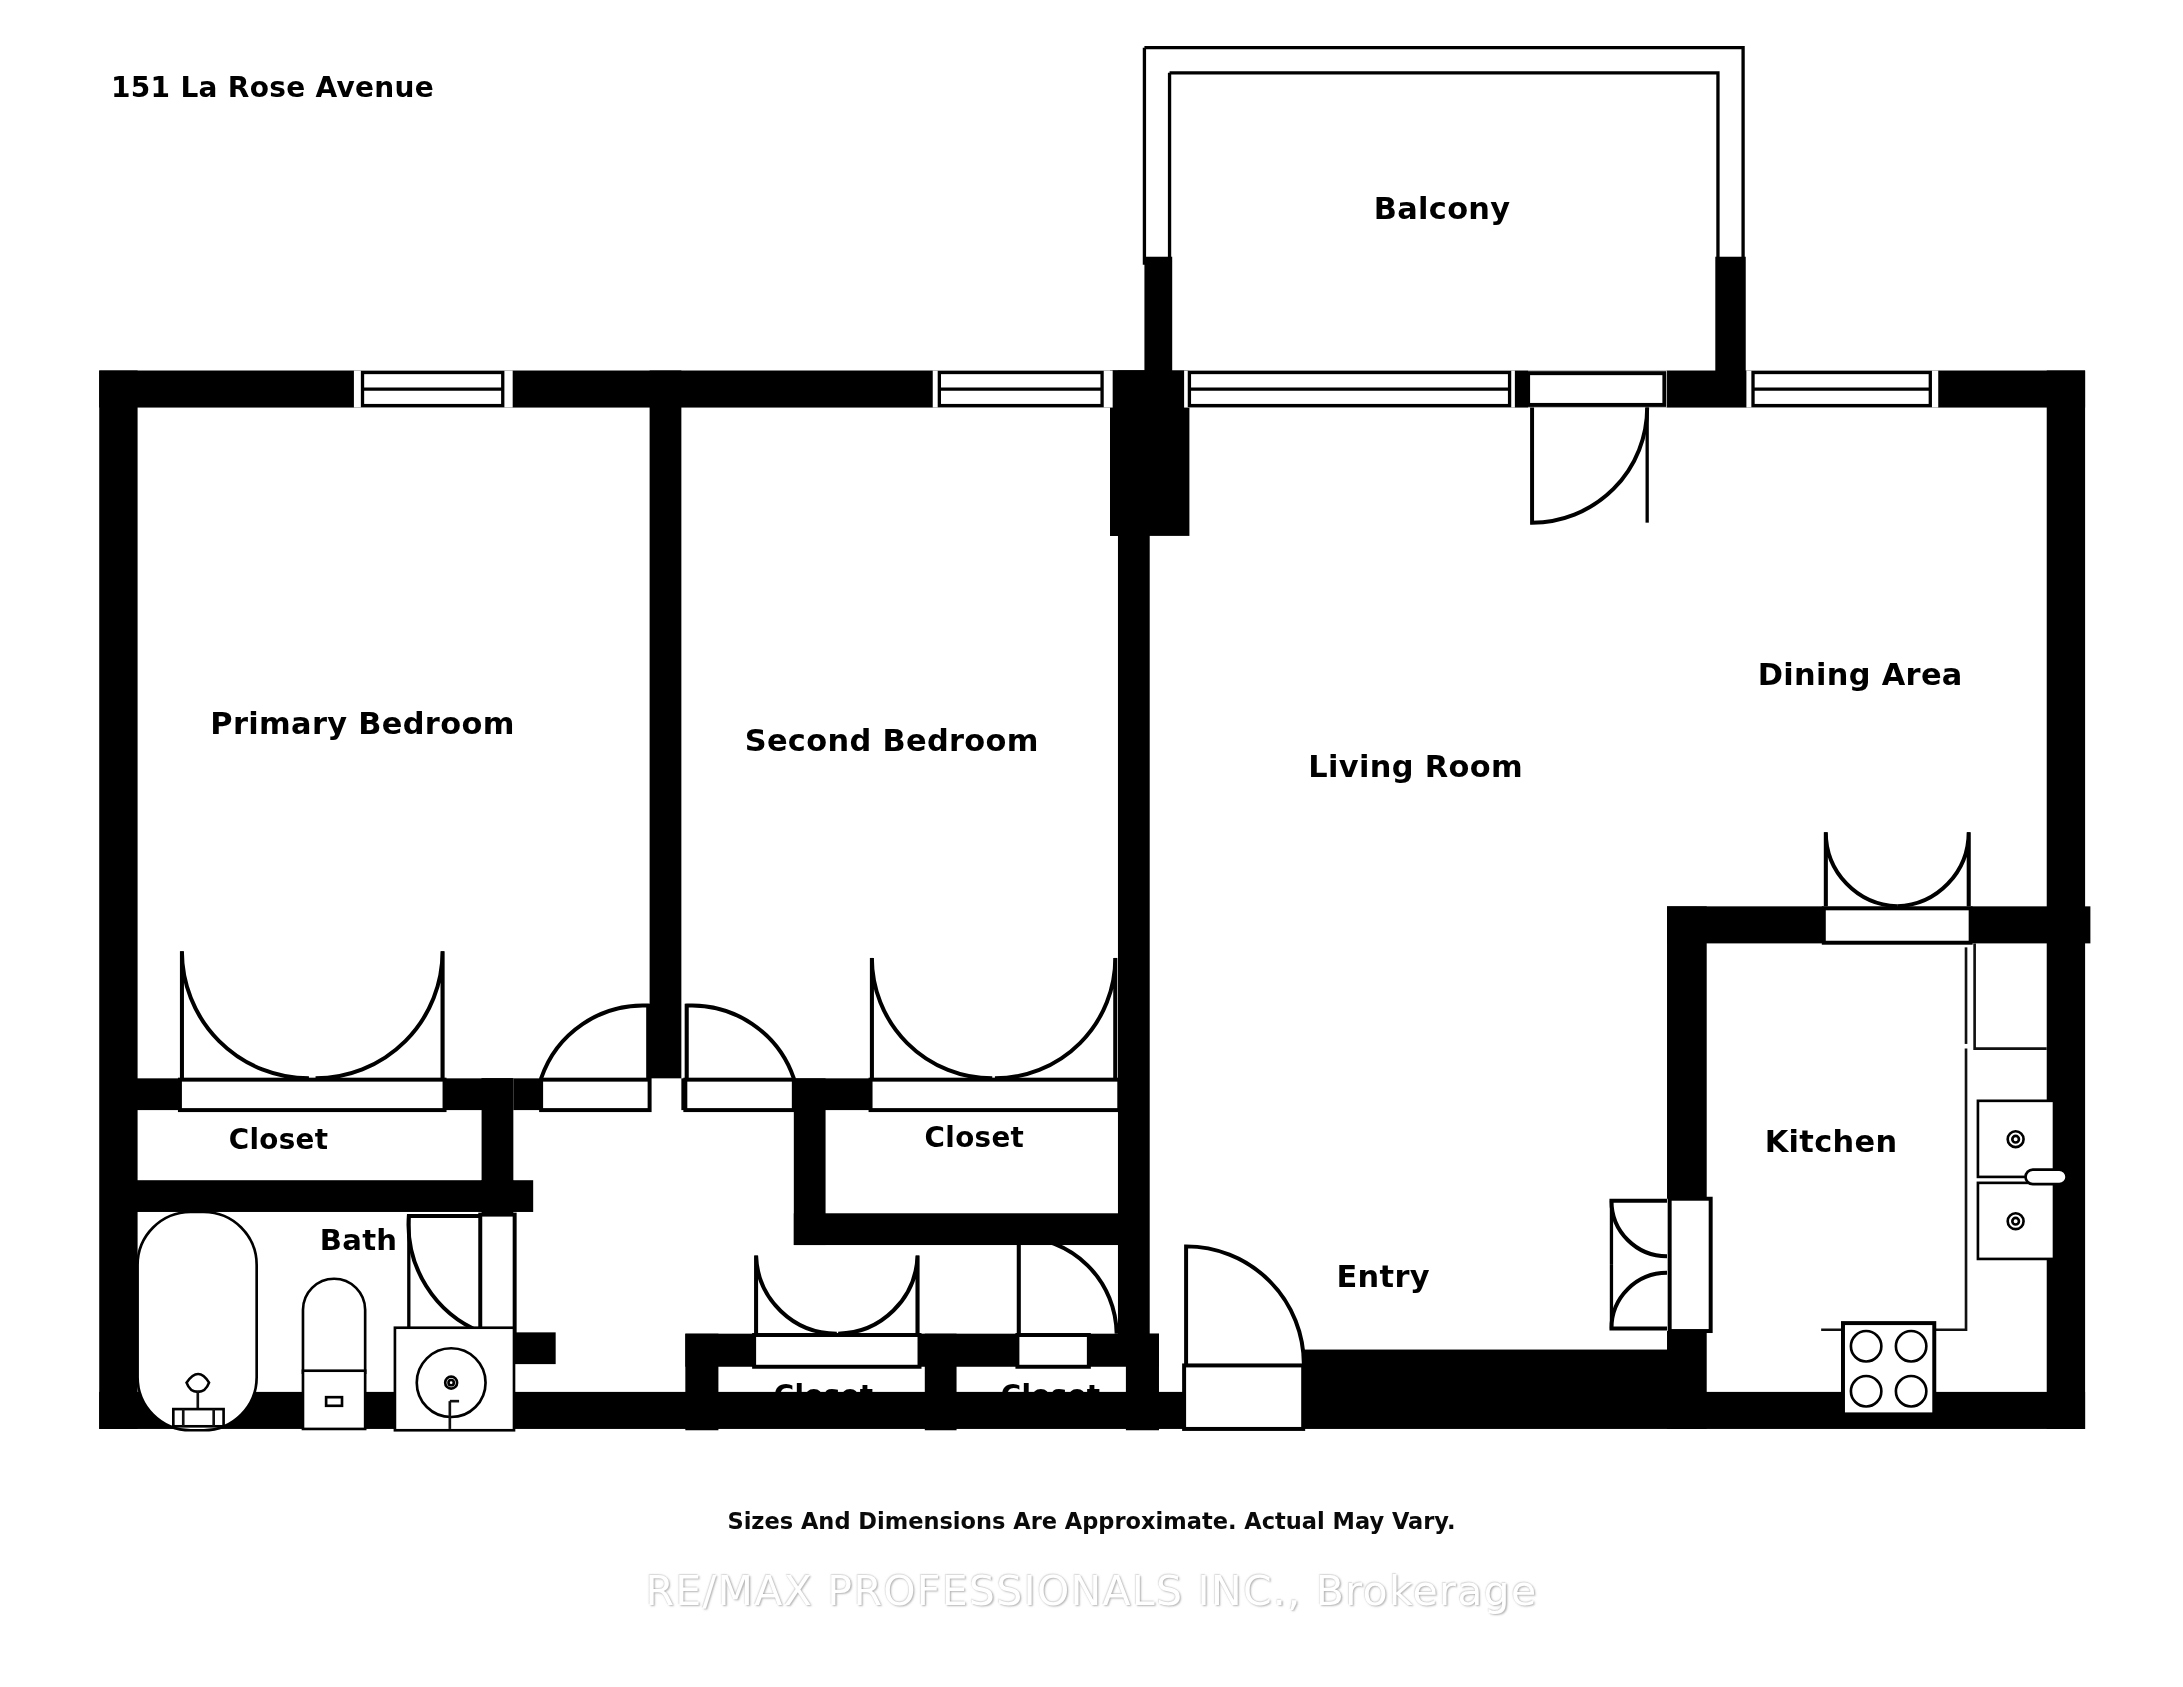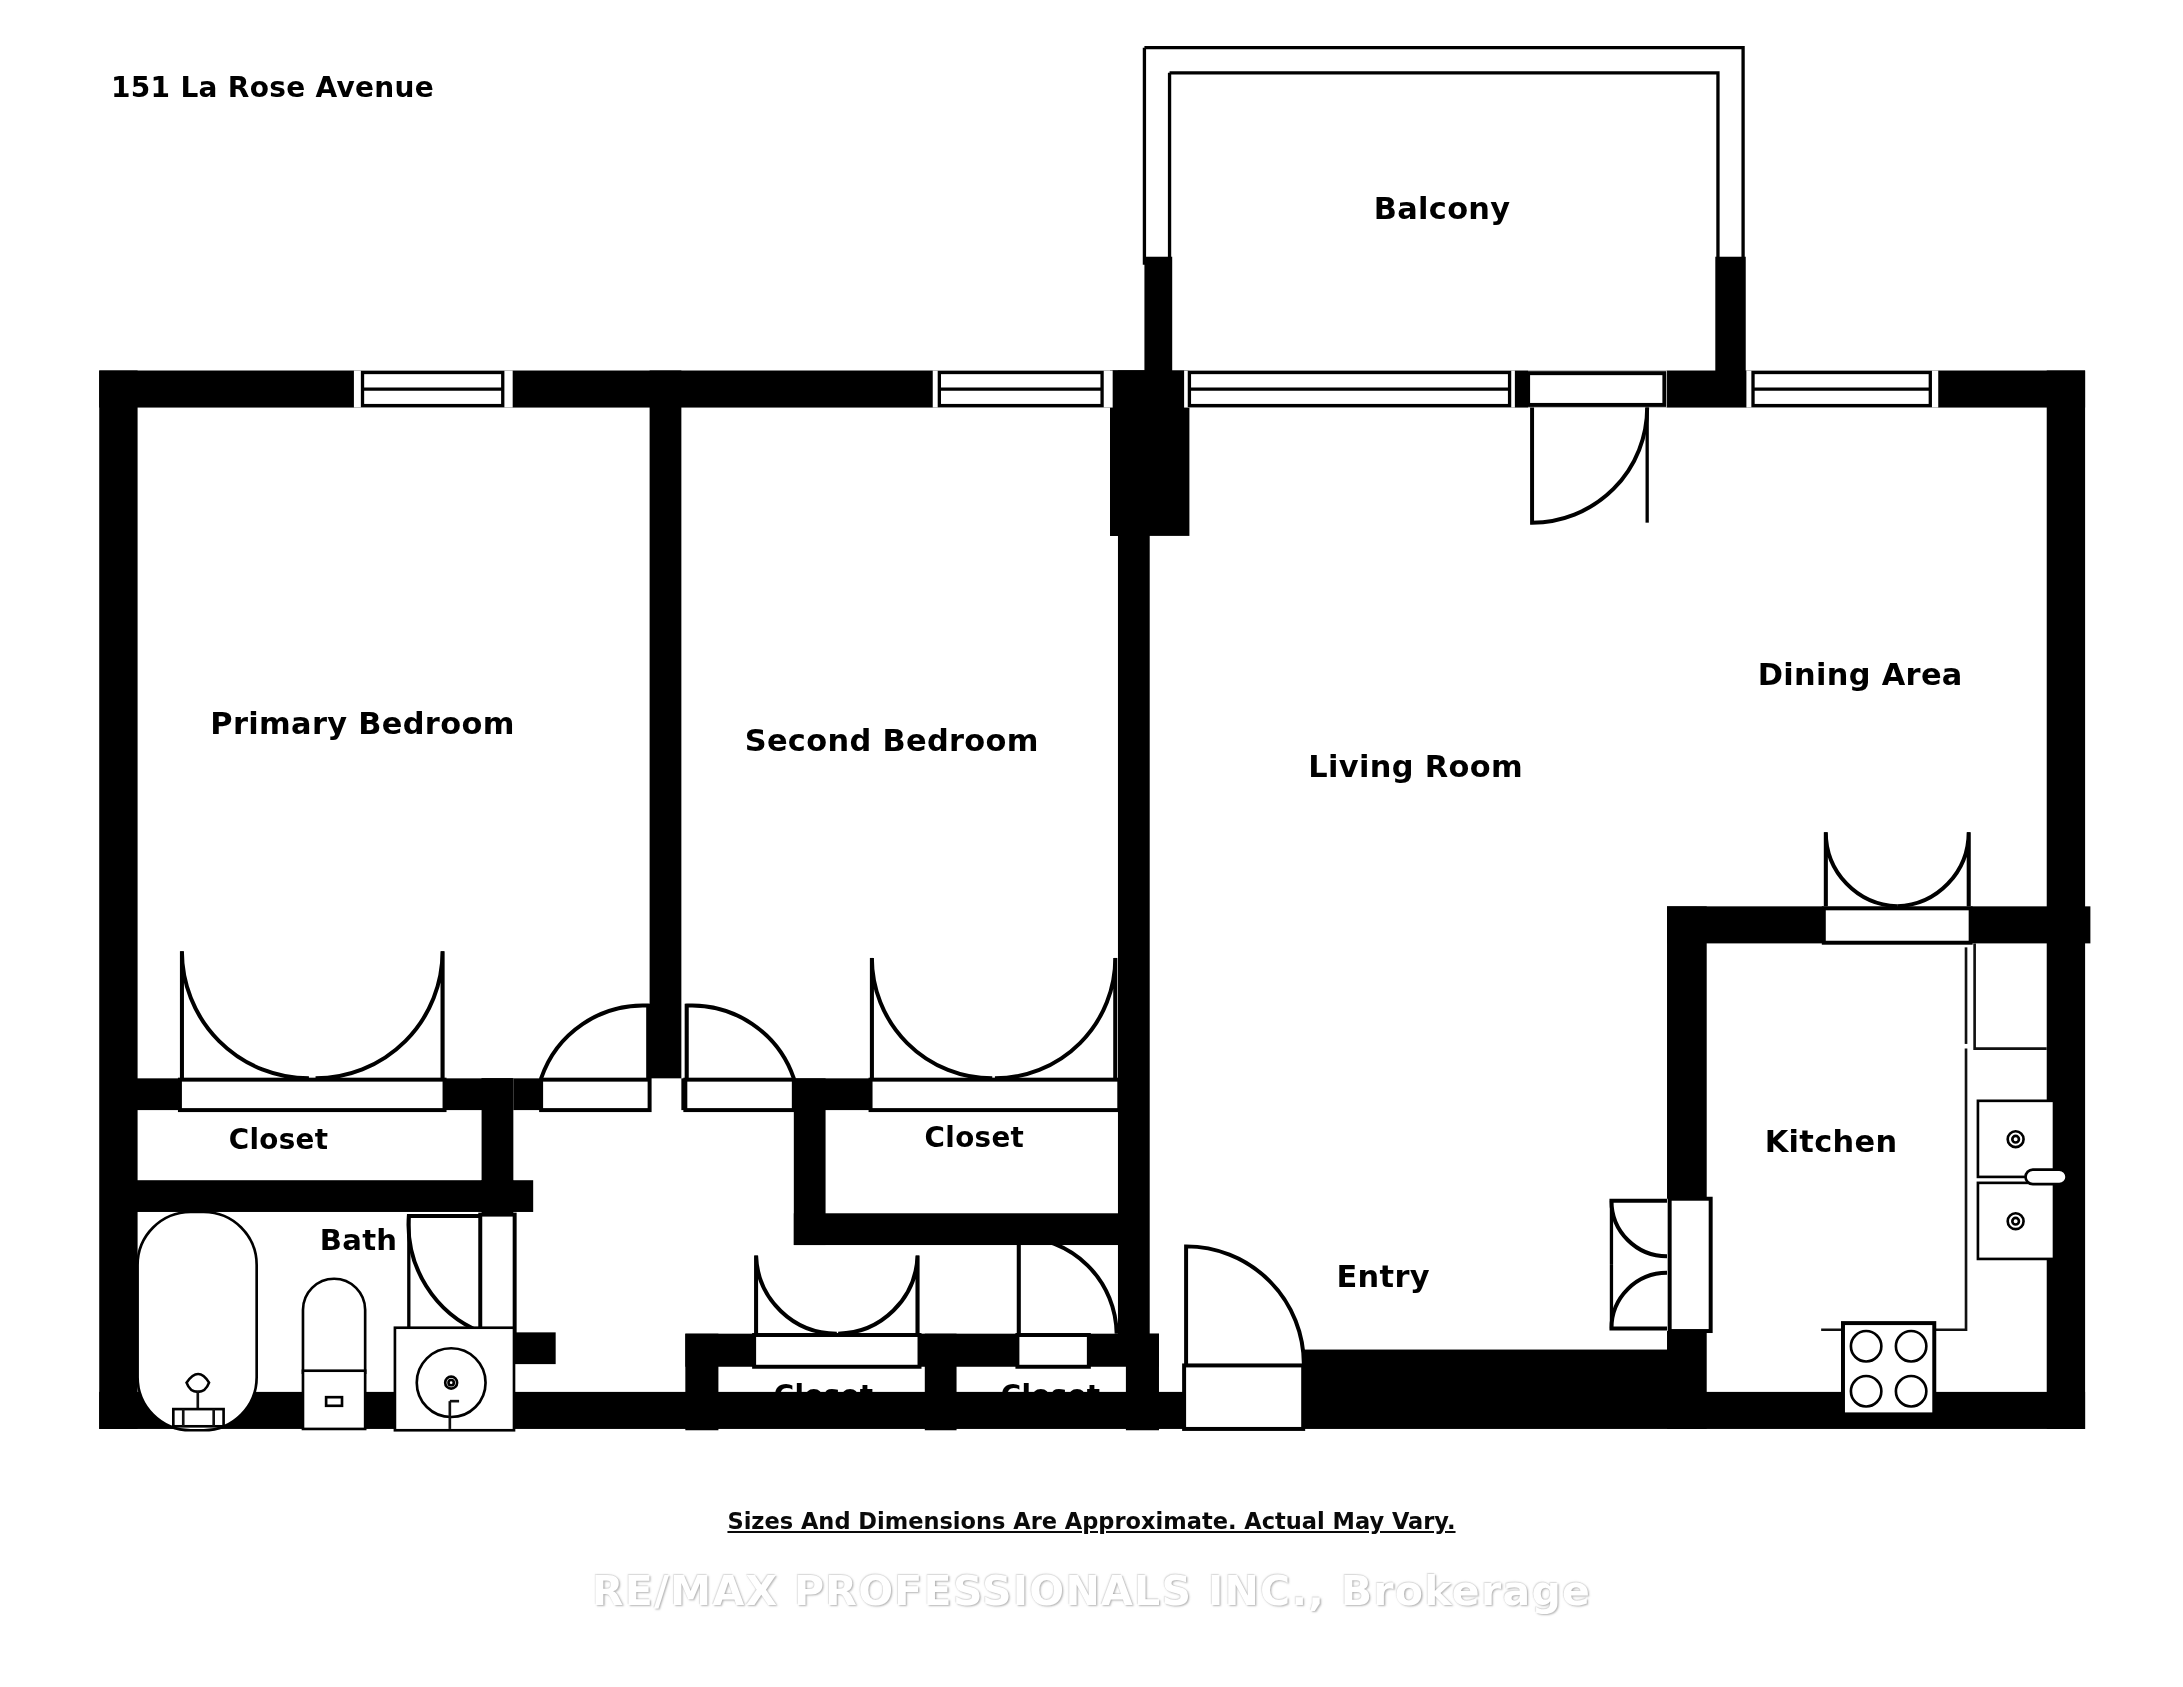--- a/index.html
+++ b/index.html
@@ -62,30 +62,29 @@
   #disclaimer-block {
     position: absolute;
     left: 0;
     right: 0;
     top: 1508px;
     text-align: center;
     font-family: "DejaVu Sans", sans-serif;
     font-weight: bold;
     font-size: 22.5px;
     color: #0a0a0a;
-    text-decoration: underline;
   }
   #watermark-block {
     position: absolute;
     left: 0;
     right: 0;
     top: 1567px;
     text-align: center;
     font-family: "DejaVu Sans", sans-serif;
-    font-weight: bold;
+    font-weight: normal;
     font-size: 41px;
     letter-spacing: 1.3px;
     color: #ffffff;
     text-shadow:
        1.3px 1.3px 2px rgba(120,120,120,0.55),
       -0.7px -0.7px 1.3px rgba(150,150,150,0.35);
   }
 </style>
 </head>
 <body>

